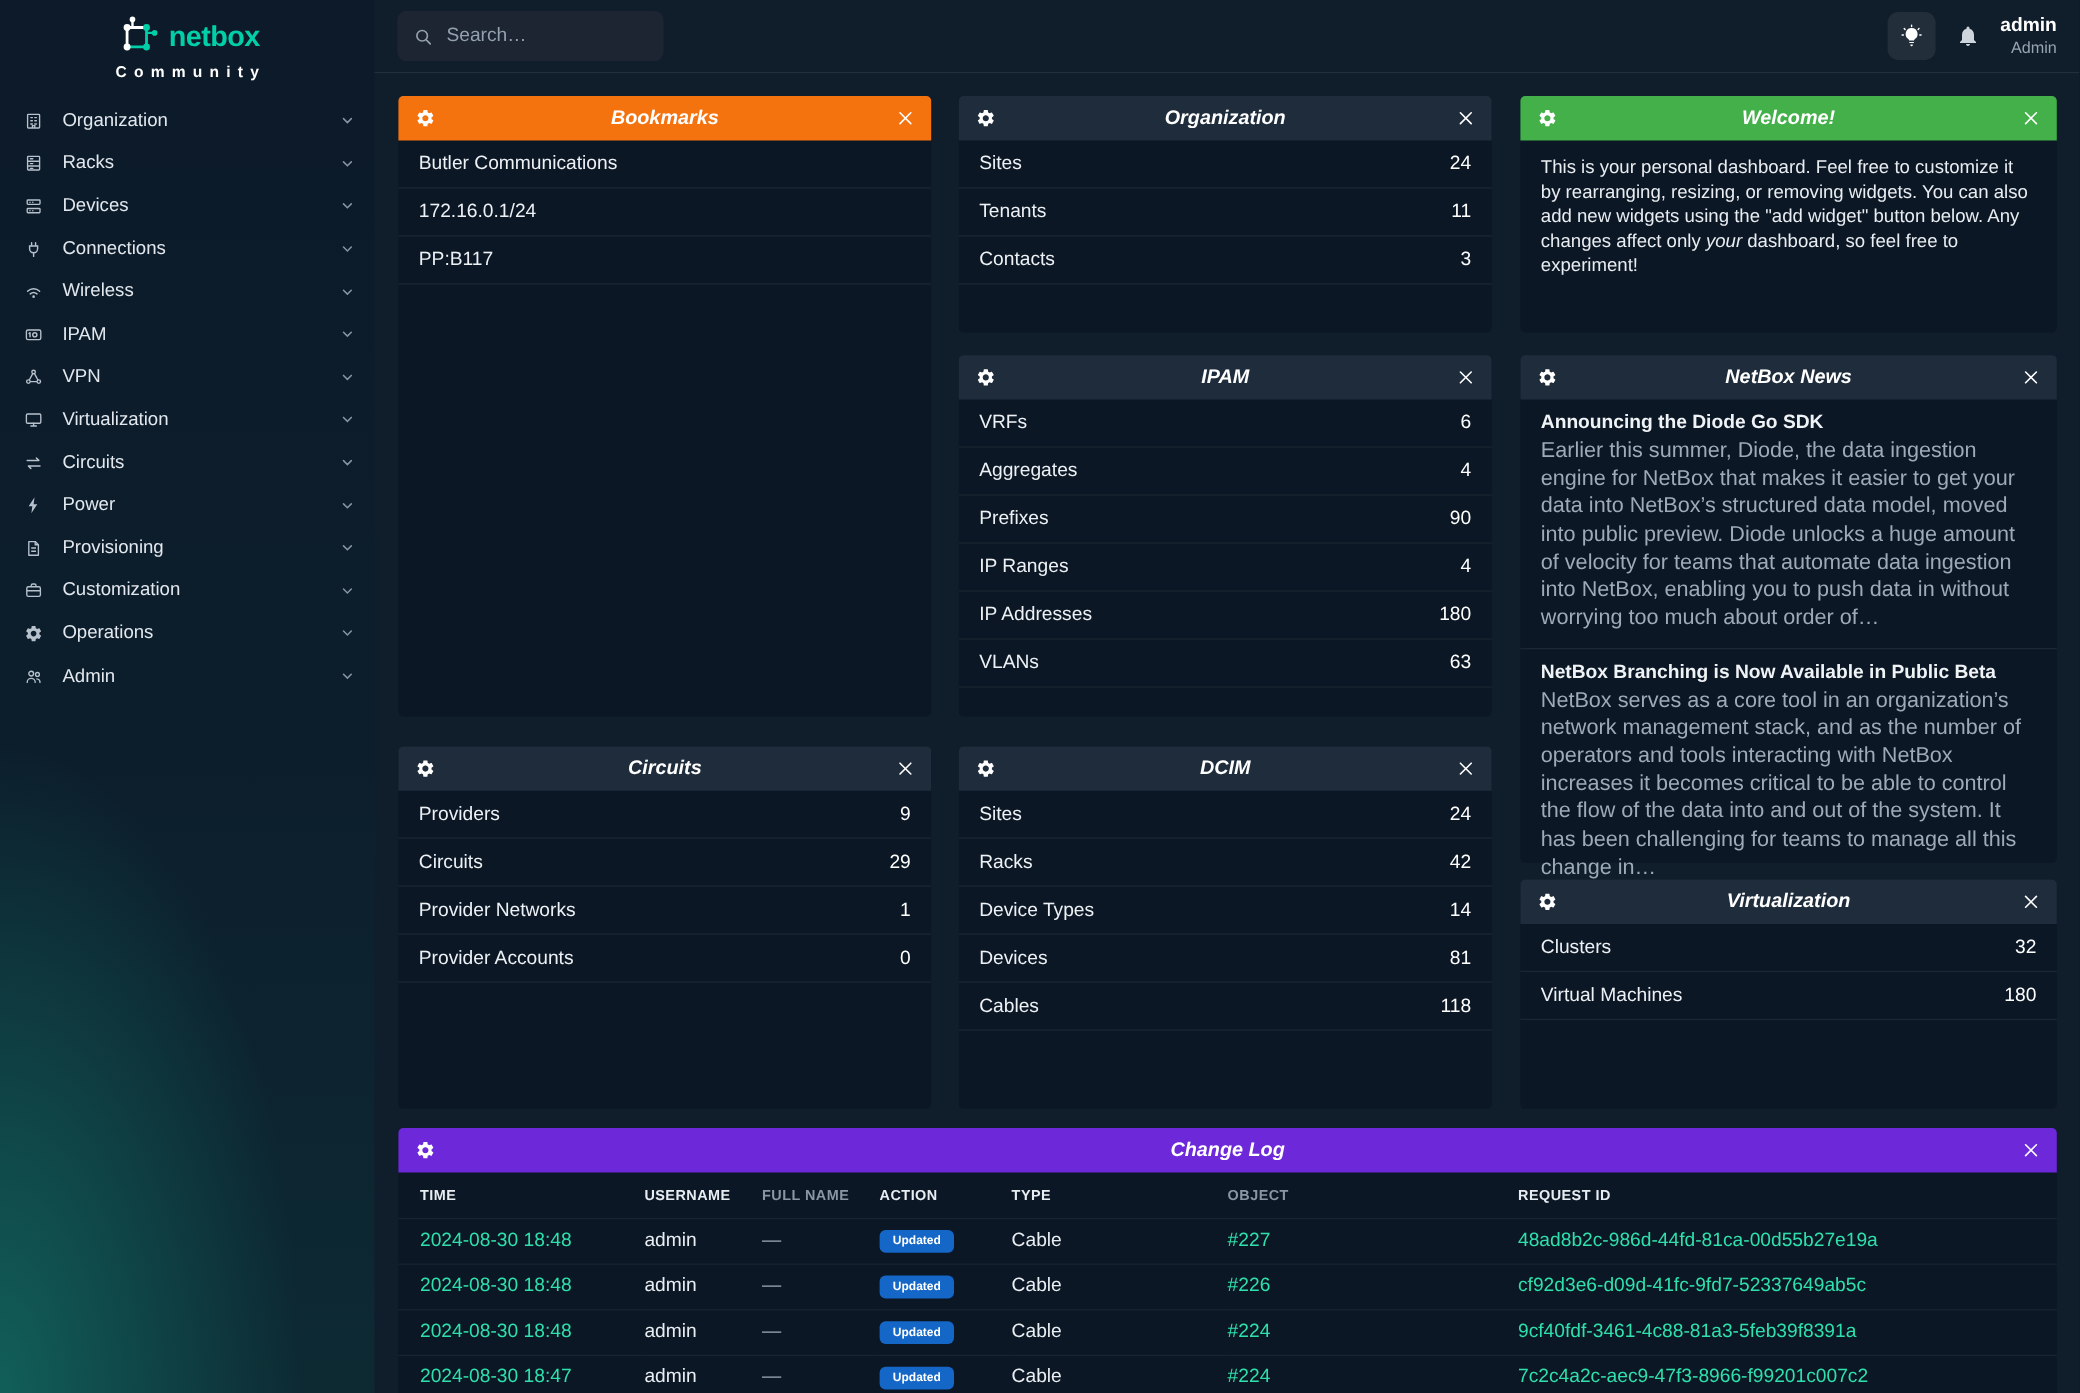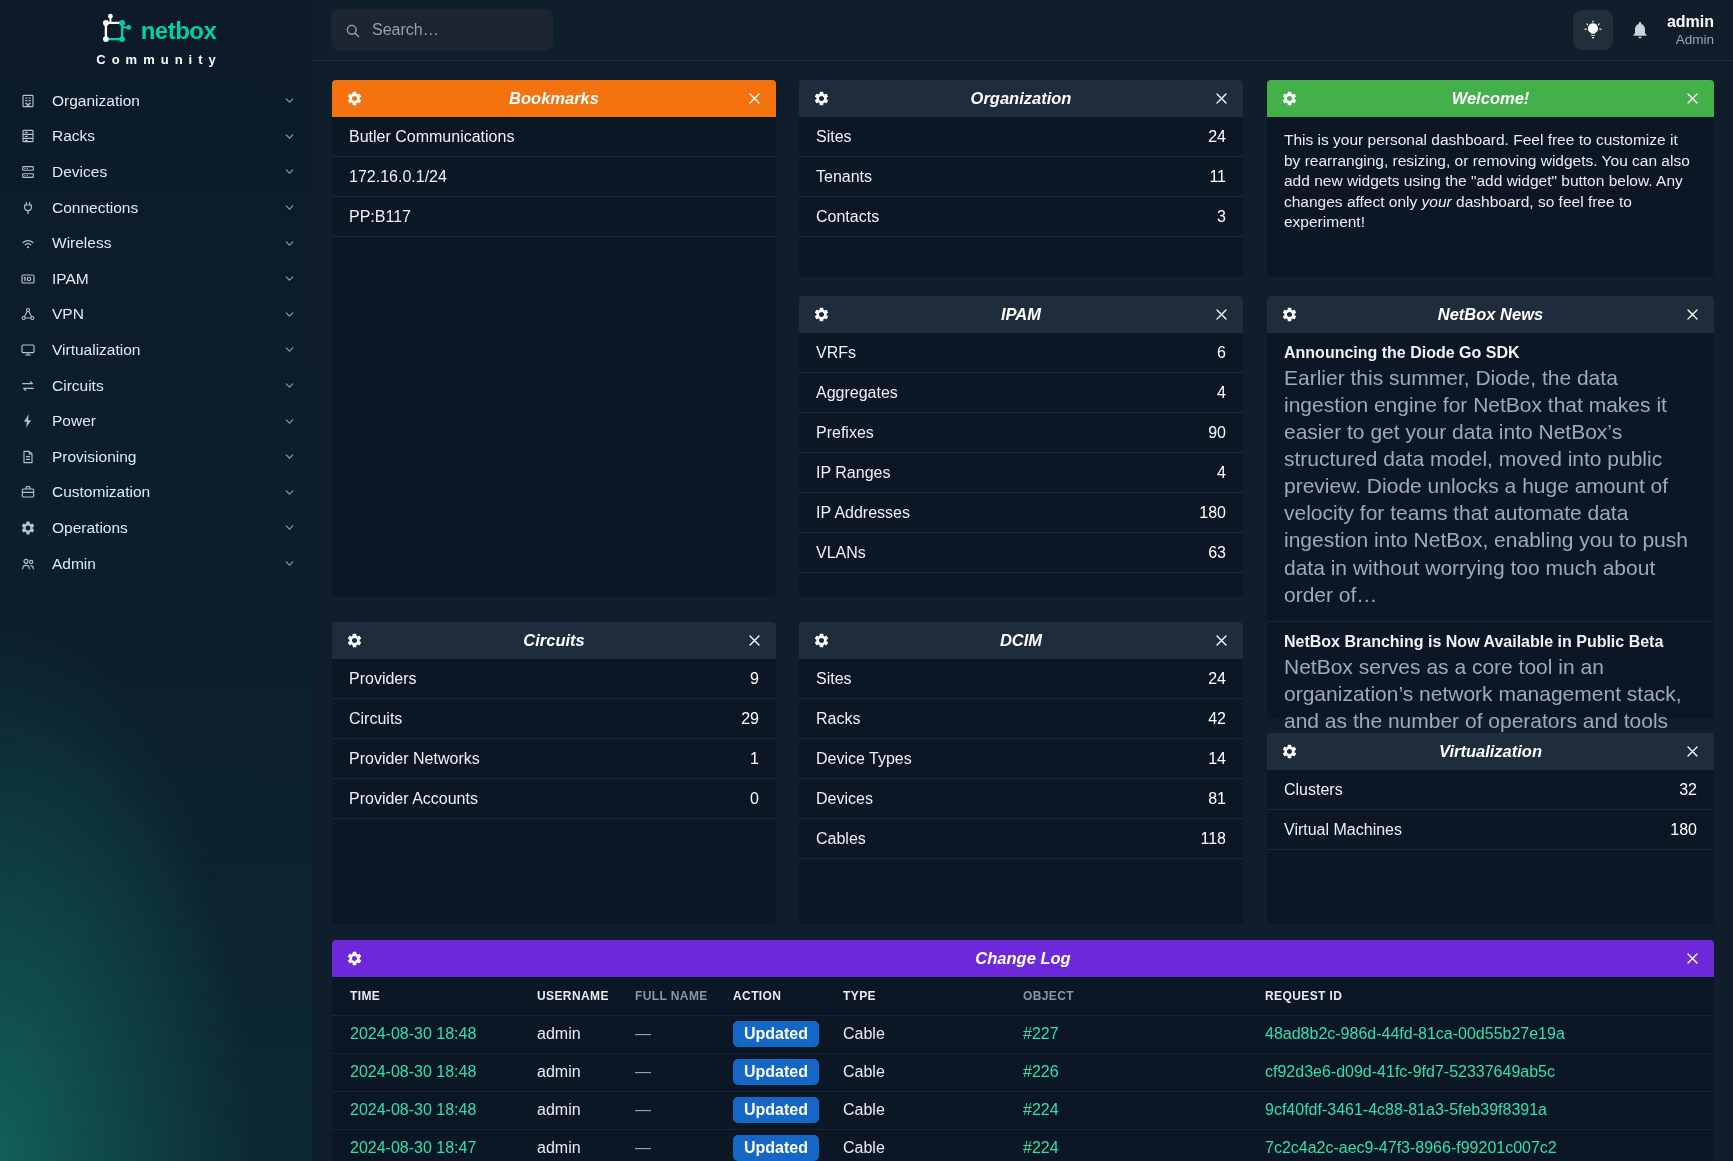--- a/index.html
+++ b/index.html
@@ -74,34 +74,34 @@
   .cnt-row { height:40px; display:flex; align-items:center; padding:0 17px;
     border-bottom:1px solid rgba(255,255,255,.07); font-size:16px; color:#edf1f5; cursor:pointer; }
   .cnt-value { margin-left:auto; color:#ffffff; }
 
   .welcome-body { padding:13px 17px; font-size:15.5px; line-height:1.33; color:#e9edf2; }
   .welcome-body em { font-style:italic; }
 
   .article { padding:11px 17px 13px; border-bottom:1px solid rgba(255,255,255,.07); }
   .article:last-child { border-bottom:none; }
   .headline { font-size:16px; font-weight:600; color:#f0f3f6; margin-bottom:2px; cursor:pointer; }
-  .art-body { font-size:21px; line-height:1.29; color:#9daab7; }
+  .art-body { font-size:18px; line-height:1.29; color:#9daab7; }
 
   
   .cl-table { width:100%; border-collapse:collapse; table-layout:fixed; }
   .cl-table col.c1{width:205px}.cl-table col.c2{width:98px}.cl-table col.c3{width:98px}
   .cl-table col.c4{width:110px}.cl-table col.c5{width:180px}.cl-table col.c6{width:242px}
   .cl-table th { text-align:left; height:38px; font-size:12px; font-weight:700;
     letter-spacing:.4px; color:#e8edf2; vertical-align:middle; }
   .cl-table th.dim { color:#8a96a4; }
   .cl-table th:first-child, .cl-table td:first-child { padding-left:18px; }
   .cl-table td { height:38px; font-size:16px; color:#e9eef3; vertical-align:middle;
     border-top:1px solid rgba(255,255,255,.06); }
   .link { color:#2fe0ac; cursor:pointer; text-decoration:none; }
-  .badge { display:inline-block; background:#1467c6; color:#ffffff; font-size:16px;
+  .badge { display:inline-block; background:#1467c6; color:#ffffff; font-size:10px;
     font-weight:600; padding:4px 11px; border-radius:5px; }
   .dash { color:#9aa6b3; }
   .svgdefs { position:absolute; width:0; height:0; overflow:hidden; }
 </style>
 </head>
 <body>
 
 <svg class="svgdefs" xmlns="http://www.w3.org/2000/svg">
   <defs>
     <symbol id="i-gear" viewBox="0 0 24 24">

